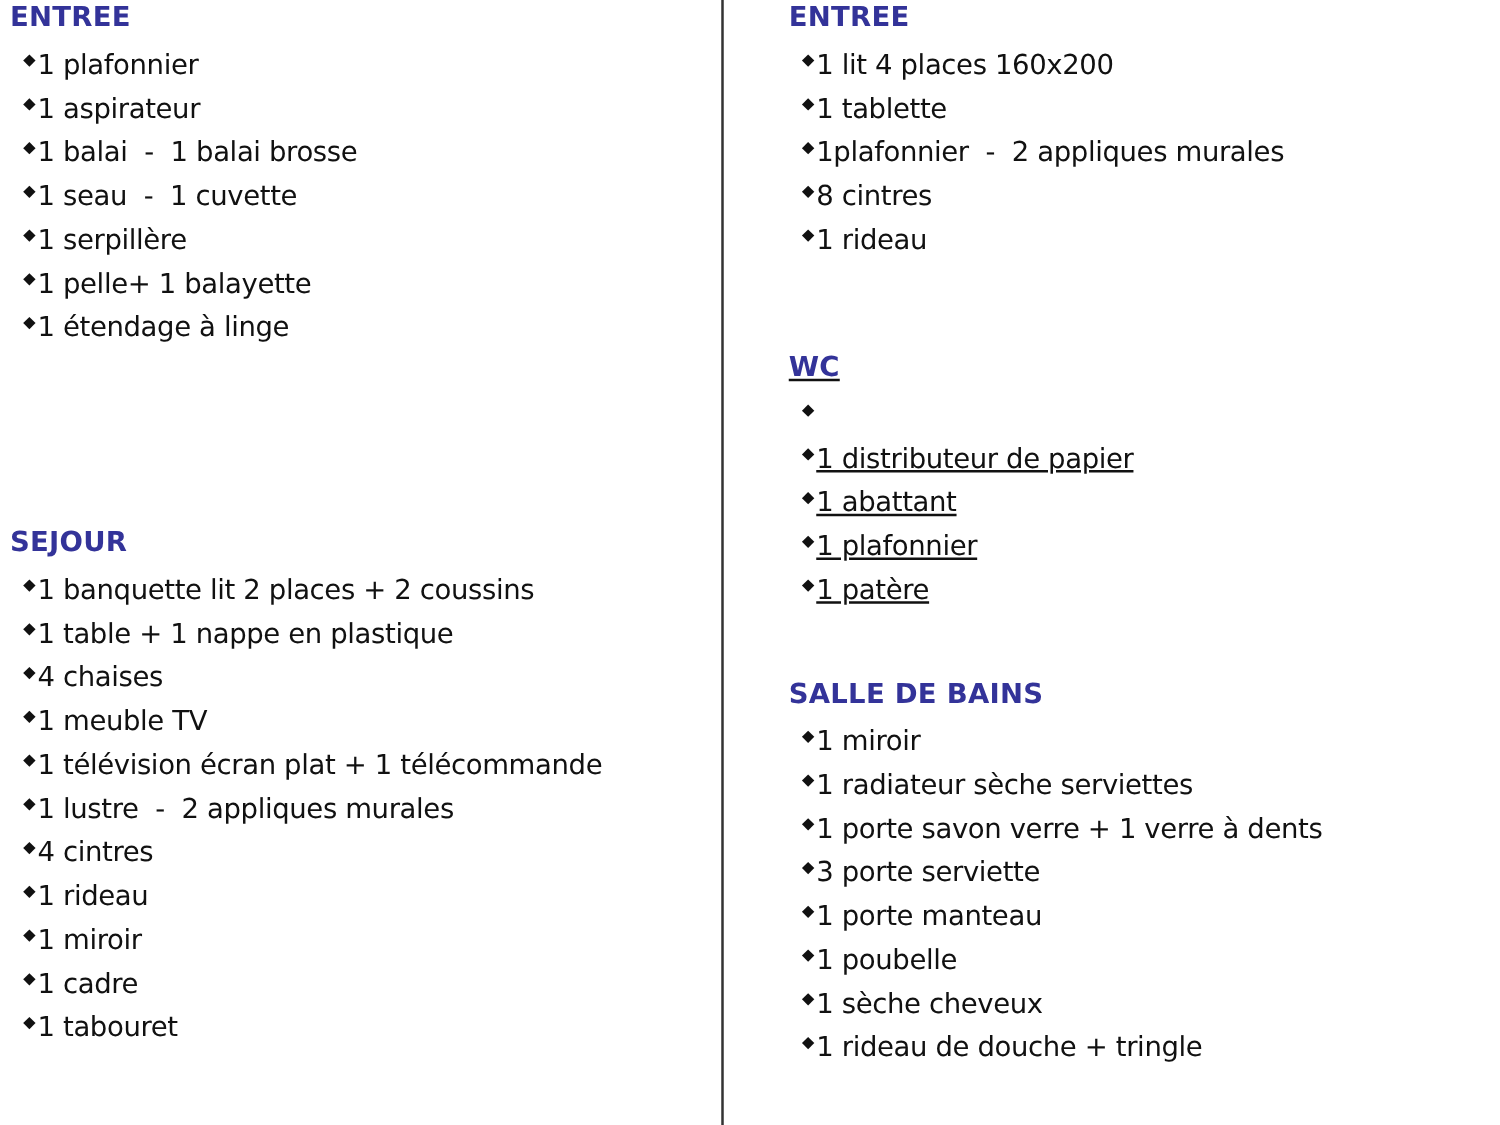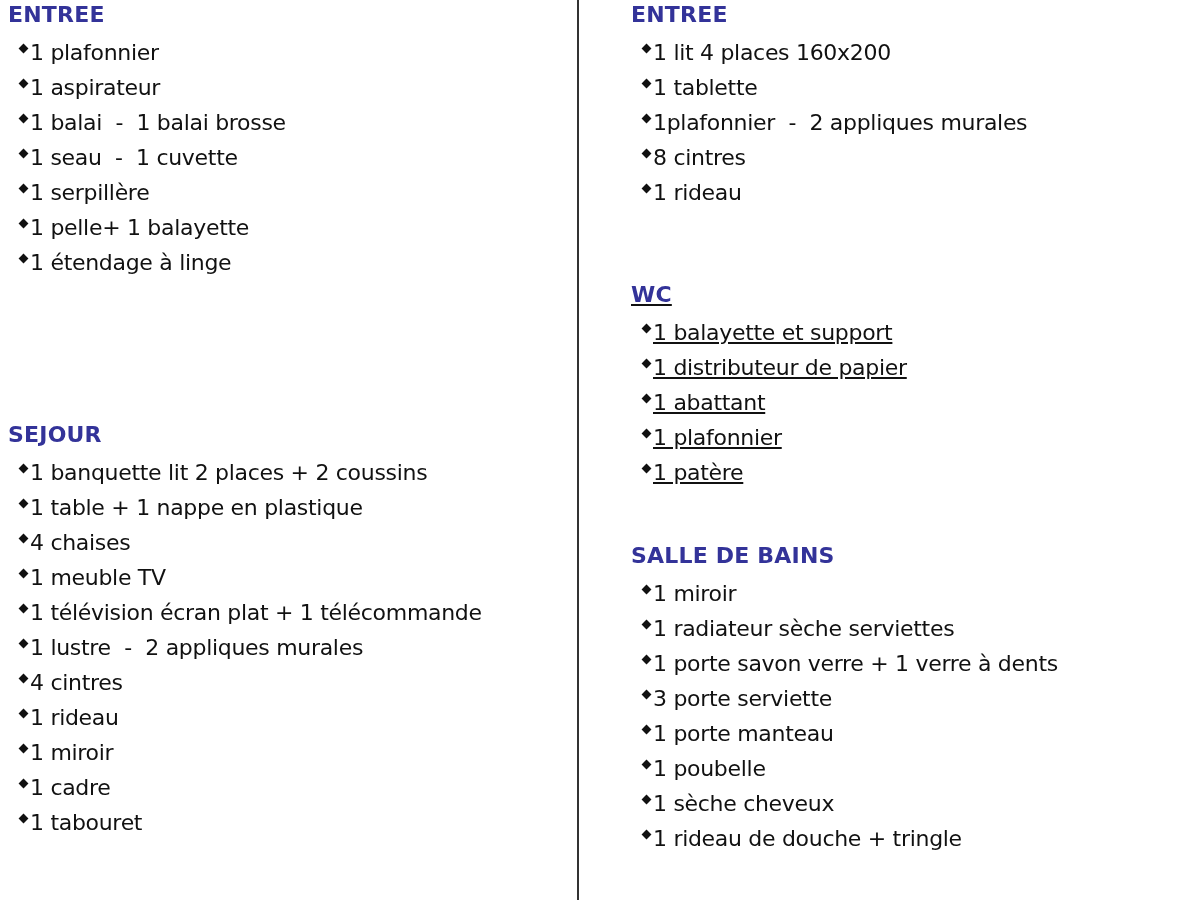--- a/index.html
+++ b/index.html
@@ -77,21 +77,21 @@
       <div class="item"><span class="bullet"></span><span class="item-text">1 tablette</span></div>
       <div class="item"><span class="bullet"></span><span class="item-text">1plafonnier  -  2 appliques murales</span></div>
       <div class="item"><span class="bullet"></span><span class="item-text">8 cintres</span></div>
       <div class="item"><span class="bullet"></span><span class="item-text">1 rideau</span></div>
     </div>
 </div>
 
 <div class="section" id="wc">
   <div class="heading">WC</div>
   <div class="list">
-      <div class="item"><span class="bullet"></span><span class="item-text">1 balayette et support</span></div>
+      <div class="item"><span class="bullet"></span></div>
       <div class="item"><span class="bullet"></span><span class="item-text">1 distributeur de papier</span></div>
       <div class="item"><span class="bullet"></span><span class="item-text">1 abattant</span></div>
       <div class="item"><span class="bullet"></span><span class="item-text">1 plafonnier</span></div>
       <div class="item"><span class="bullet"></span><span class="item-text">1 patère</span></div>
     </div>
 </div>
 
 <div class="section" id="sdb">
   <div class="heading">SALLE DE BAINS</div>
   <div class="list">

